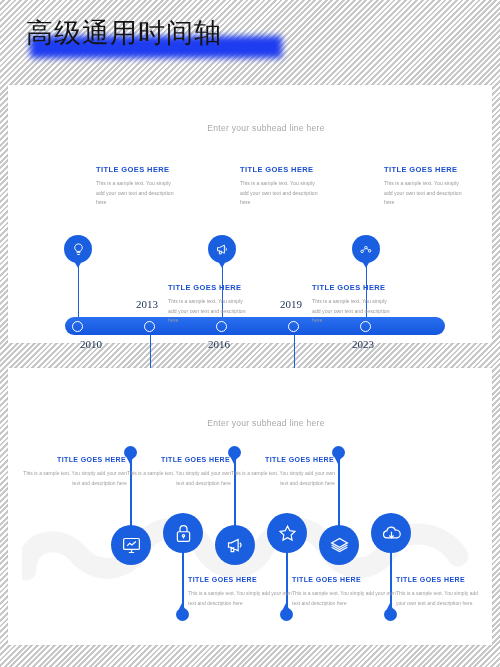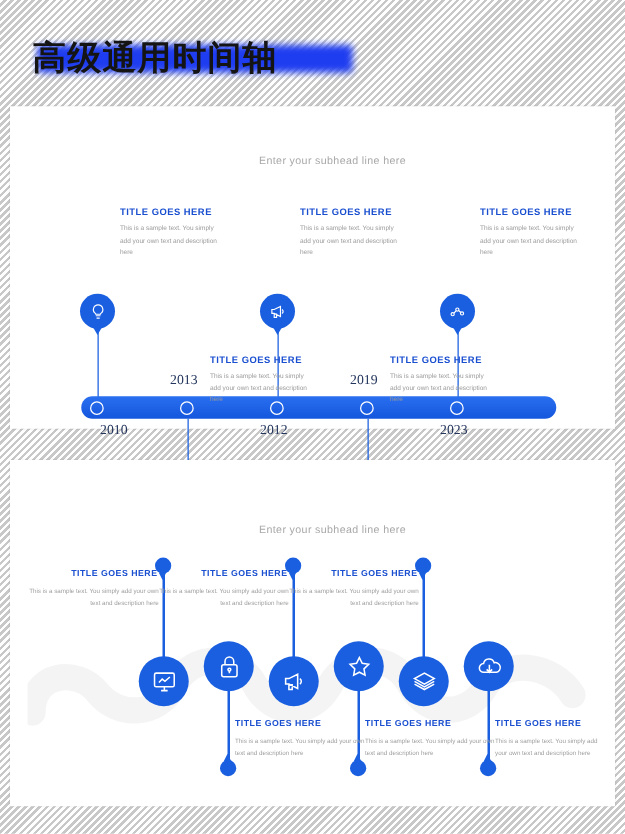--- a/index.html
+++ b/index.html
@@ -23,24 +23,23 @@
   .title-highlight{
     position:absolute;left:4px;top:22px;
     width:252px;height:22px;
     background:#1f3df0;
     filter:blur(3px);
     border-radius:2px;
   }
   .title-text{
     position:relative;
     font-family:"DejaVu Sans","Liberation Sans",sans-serif;
-    font-size:27px;font-weight:bold;color:#141414;
+    font-size:27px;font-weight:normal;color:#141414;
     letter-spacing:1px;line-height:38px;
     white-space:nowrap;
-    margin-top:14px;
   }
 
   
   .slide{
     position:absolute;left:8px;width:484px;
     background:#fff;
     box-shadow:0 0 2px rgba(0,0,0,.10);
   }
   #slide1{top:85px;height:258px;}
   #slide2{top:368px;height:277px;}
@@ -162,21 +161,21 @@
 
   <div class="tl-bar"></div>
   <div class="tl-node" style="left:64px;"></div>
   <div class="tl-node" style="left:136px;"></div>
   <div class="tl-node" style="left:208px;"></div>
   <div class="tl-node" style="left:280px;"></div>
   <div class="tl-node" style="left:352px;"></div>
 
   <div class="tl-year" style="left:56px;top:253px;padding-left:16px;">2010</div>
   <div class="tl-year" style="left:128px;top:213px;">2013</div>
-  <div class="tl-year" style="left:200px;top:253px;">2012</div>
+  <div class="tl-year" style="left:200px;top:253px;">2016</div>
   <div class="tl-year" style="left:272px;top:213px;">2019</div>
   <div class="tl-year" style="left:344px;top:253px;">2023</div>
 
   <div class="pin down" style="left:56px;top:150px;">
     <svg viewBox="0 0 24 24" fill="none" stroke="#ffffff" stroke-width="1.5">
       <path d="M9 17h6M10 20h4M12 3a6 6 0 0 0-3.5 10.9c.4.3.5.7.5 1.1h6c0-.4.1-.8.5-1.1A6 6 0 0 0 12 3z"></path>
     </svg>
   </div>
   <div class="item-title" style="left:88px;top:80px;">TITLE GOES HERE</div>
   <div class="item-body" style="left:88px;top:94px;width:80px;">This is a sample text. You simply add your own text and description here</div>

